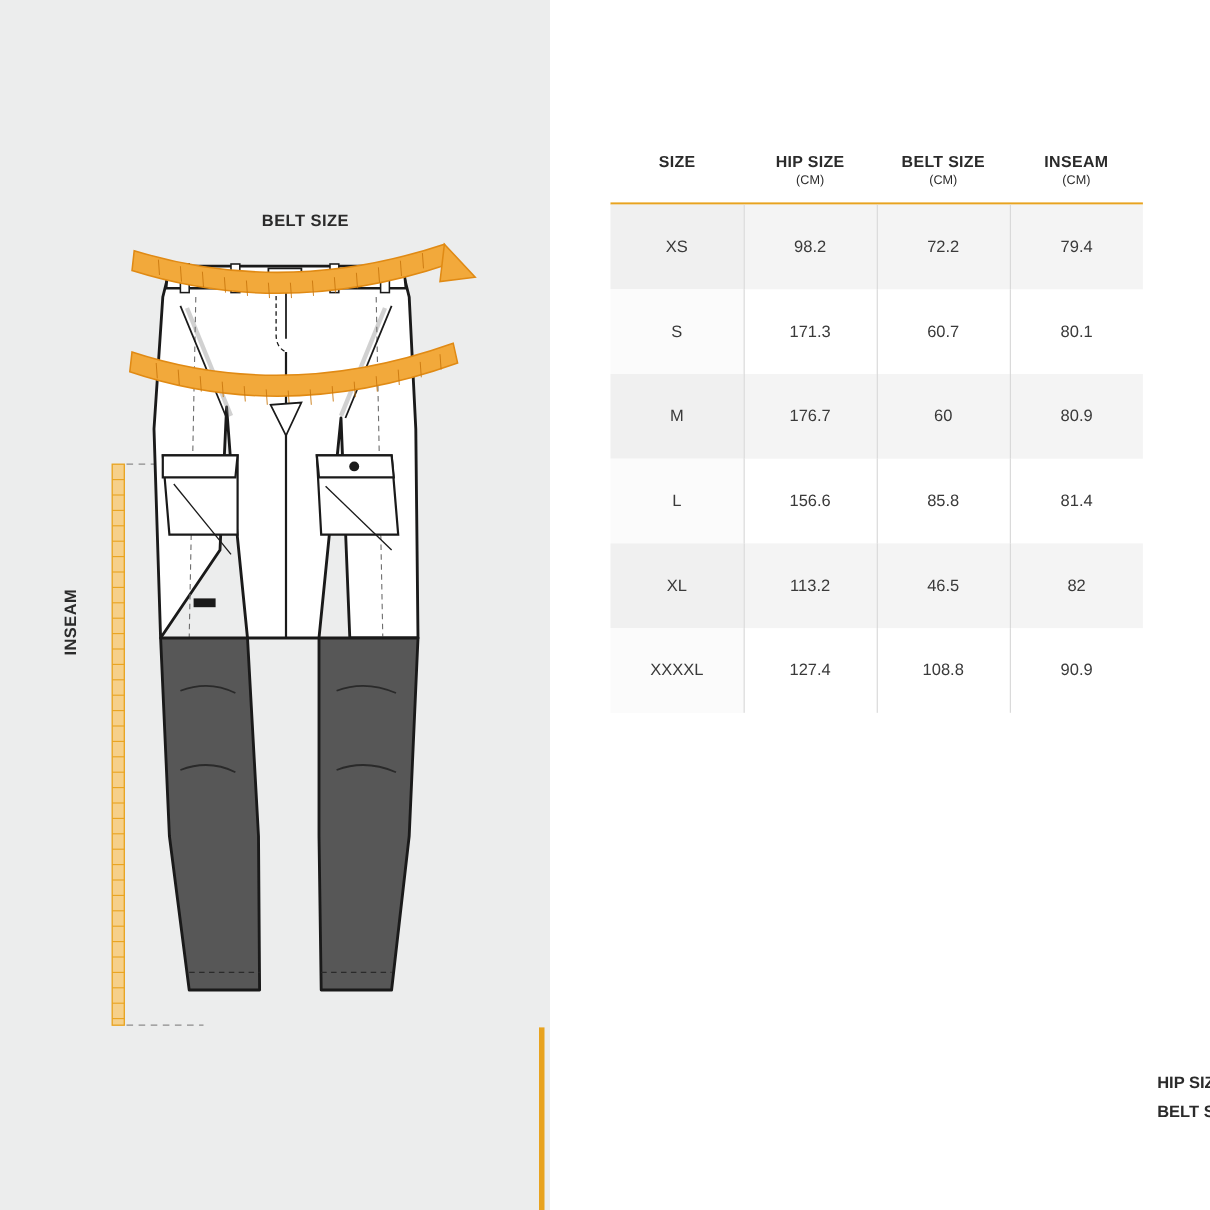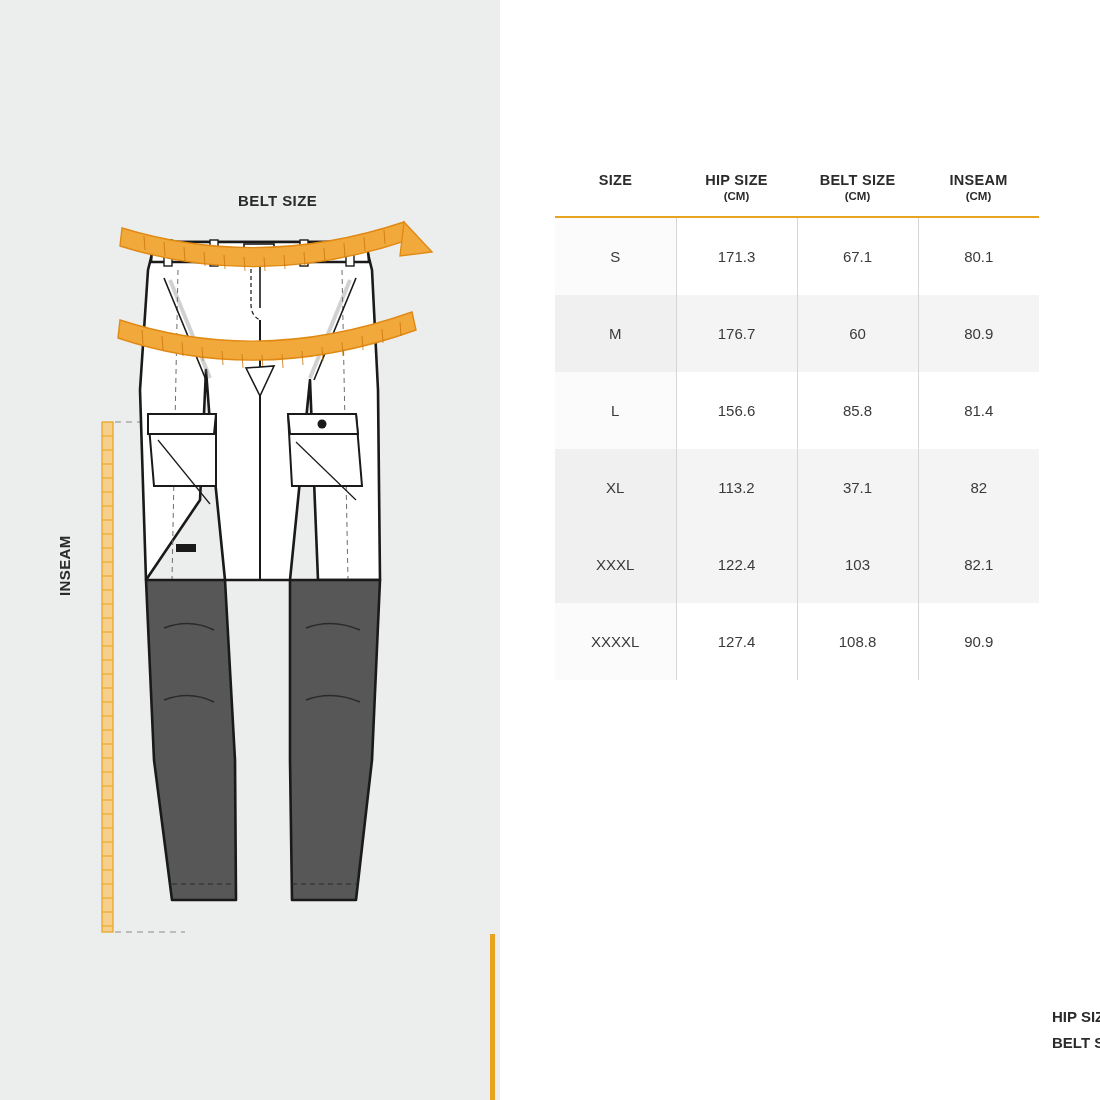--- a/index.html
+++ b/index.html
@@ -62,21 +62,20 @@
     width: 400px;
     height: 760px;
   }
 
   
   .right-panel {
     position: relative;
     flex: 1 1 auto;
     height: 787px;
     background: #ffffff;
-    margin-top: 32px;
   }
 
   .table-wrap {
     position: absolute;
     left: 55px;
     top: 140px;
     width: 484px;
   }
 
   table.size-table {
@@ -91,21 +90,21 @@
     color: #2b2b2b;
     text-align: center;
     padding: 0 0 14px 0;
     letter-spacing: 0.3px;
     vertical-align: top;
   }
 
   table.size-table thead th .unit {
     display: block;
     font-size: 11.5px;
-    font-weight: bold;
+    font-weight: normal;
     color: #2b2b2b;
     margin-top: 2px;
     letter-spacing: 0;
   }
 
   .head-rule td {
     padding: 0;
     height: 2px;
     background: #e8a31f;
   }
@@ -318,49 +317,49 @@
             <th>
               <span>INSEAM</span>
               <span class="unit">(CM)</span>
             </th>
           </tr>
           <tr class="head-rule">
             <td colspan="4"></td>
           </tr>
         </thead>
         <tbody>
+          <tr class="alt">
+            <td>XS</td>
+            <td>98.2</td>
+            <td>72.2</td>
+            <td>79.4</td>
+          </tr>
           <tr>
             <td>S</td>
             <td>171.3</td>
-            <td>67.1</td>
+            <td>60.7</td>
             <td>80.1</td>
           </tr>
           <tr class="alt">
             <td>M</td>
             <td>176.7</td>
             <td>60</td>
             <td>80.9</td>
           </tr>
           <tr>
             <td>L</td>
             <td>156.6</td>
             <td>85.8</td>
             <td>81.4</td>
           </tr>
           <tr class="alt">
             <td>XL</td>
             <td>113.2</td>
-            <td>37.1</td>
+            <td>46.5</td>
             <td>82</td>
-          </tr>
-          <tr class="alt">
-            <td>XXXL</td>
-            <td>122.4</td>
-            <td>103</td>
-            <td>82.1</td>
           </tr>
           <tr>
             <td>XXXXL</td>
             <td>127.4</td>
             <td>108.8</td>
             <td>90.9</td>
           </tr>
         </tbody>
       </table>
     </div>

